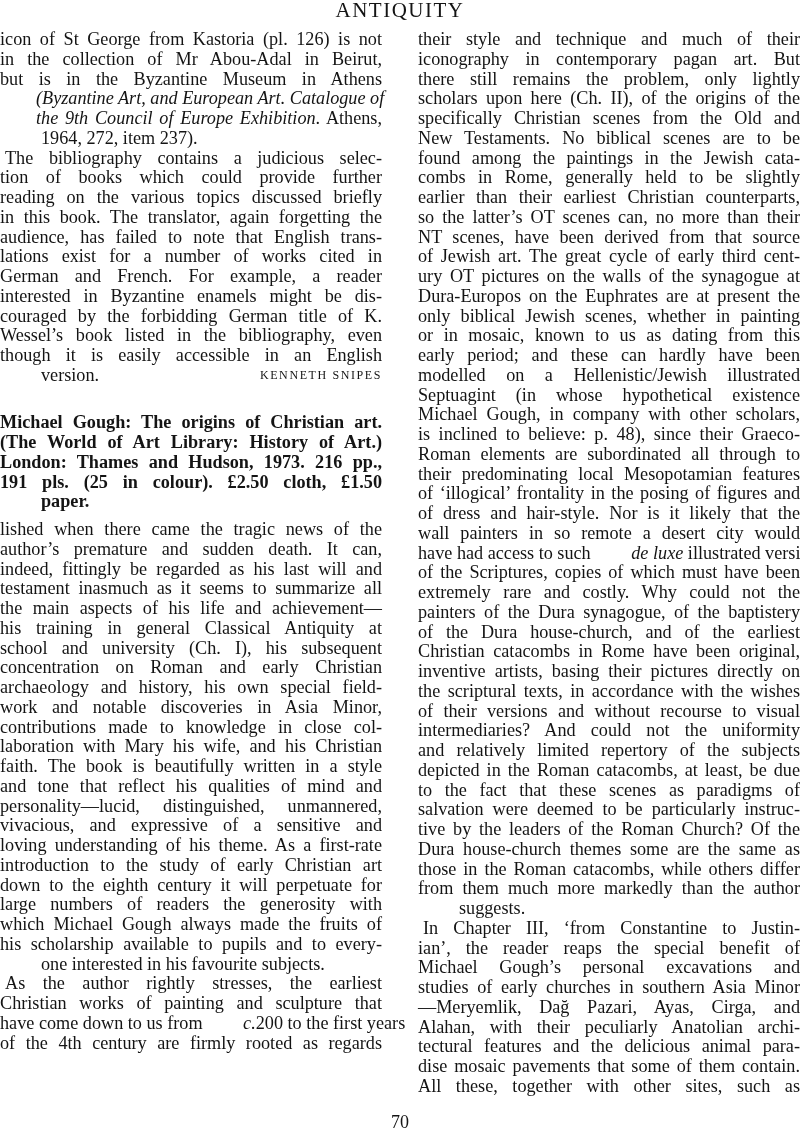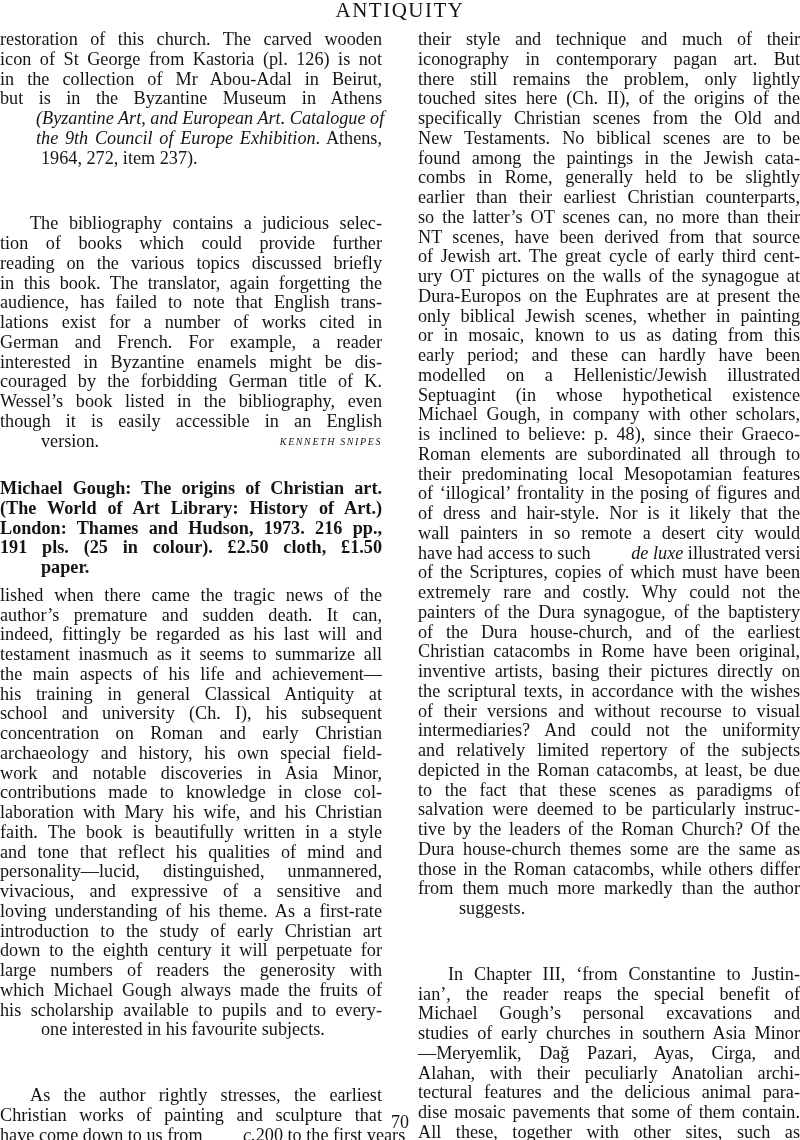--- a/index.html
+++ b/index.html
@@ -6,38 +6,37 @@
   body { width: 800px; height: 1140px; position: relative; overflow: hidden;
          font-family: "Liberation Serif", "DejaVu Serif", serif; color: #141414; }
   .running-head { position: absolute; top: 0; left: 0; width: 800px; text-align: center;
          font-size: 21px; letter-spacing: 1.5px; line-height: 24px; top: -2px; }
   .col { position: absolute; top: 30px; width: 382px; }
   .col.left { left: 0px; }
   .col.right { left: 418px; }
   .line { display: block; font-size: 18.2px; line-height: 19.75px; height: 19.75px;
           white-space: nowrap; text-align: justify; text-align-last: justify; overflow: visible; }
   .line.last { text-align-last: left; padding-left: 41px; }
-  .line.indent { padding-left: 30px; margin-top: 46px; }
+  .line.indent { padding-left: 5px; }
   .line i, .line .it { font-style: italic; margin-left: 36px; }
-  .byline { font-variant: small-caps; letter-spacing: 1.6px; font-size: 10px; float: right; font-style: italic; }
+  .byline { font-variant: small-caps; letter-spacing: 1.6px; font-size: 12px; float: right; }
   .gap { height: 19.75px; }
   .gap-half { height: 8px; }
   .line.bold { font-weight: bold; font-family: Liberation Serif, serif; }
   .page-number { position: absolute; top: 1112px; left: 0; width: 800px; text-align: center;
                  font-size: 18px; }
 </style>
 </head>
 <body>
 
 <div class="running-head">ANTIQUITY</div>
 
 <div class="col left">
   <div>
     <div>
-        <span class="line">restoration of this church. The carved wooden</span>
         <span class="line">icon of St George from Kastoria (pl. 126) is not</span>
         <span class="line">in the collection of Mr Abou-Adal in Beirut,</span>
         <span class="line">but is in the Byzantine Museum in Athens</span>
       </div>
     <span class="line"><i>(Byzantine Art, and European Art. Catalogue of</i></span>
     <span class="line"><i>the 9th Council of Europe Exhibition</i><span>. Athens,</span></span>
     <span class="line last">1964, 272, item 237).</span>
     <div>
         <span class="line indent">The bibliography contains a judicious selec-</span>
         <span class="line">tion of books which could provide further</span>
@@ -98,21 +97,21 @@
     </div>
   <span class="line"><span>have come down to us from </span><i>c.</i><span>200 to the first years</span></span>
   <span class="line">of the 4th century are firmly rooted as regards</span>
 </div>
 
 <div class="col right">
   <div>
       <span class="line">their style and technique and much of their</span>
       <span class="line">iconography in contemporary pagan art. But</span>
       <span class="line">there still remains the problem, only lightly</span>
-      <span class="line">touched sites here (Ch. II), of the origins of the</span>
+      <span class="line">scholars upon here (Ch. II), of the origins of the</span>
       <span class="line">specifically Christian scenes from the Old and</span>
       <span class="line">New Testaments. No biblical scenes are to be</span>
       <span class="line">found among the paintings in the Jewish cata-</span>
       <span class="line">combs in Rome, generally held to be slightly</span>
       <span class="line">earlier than their earliest Christian counterparts,</span>
       <span class="line">so the latter’s OT scenes can, no more than their</span>
       <span class="line">NT scenes, have been derived from that source</span>
       <span class="line">of Jewish art. The great cycle of early third cent-</span>
       <span class="line">ury OT pictures on the walls of the synagogue at</span>
       <span class="line">Dura-Europos on the Euphrates are at present the</span>

